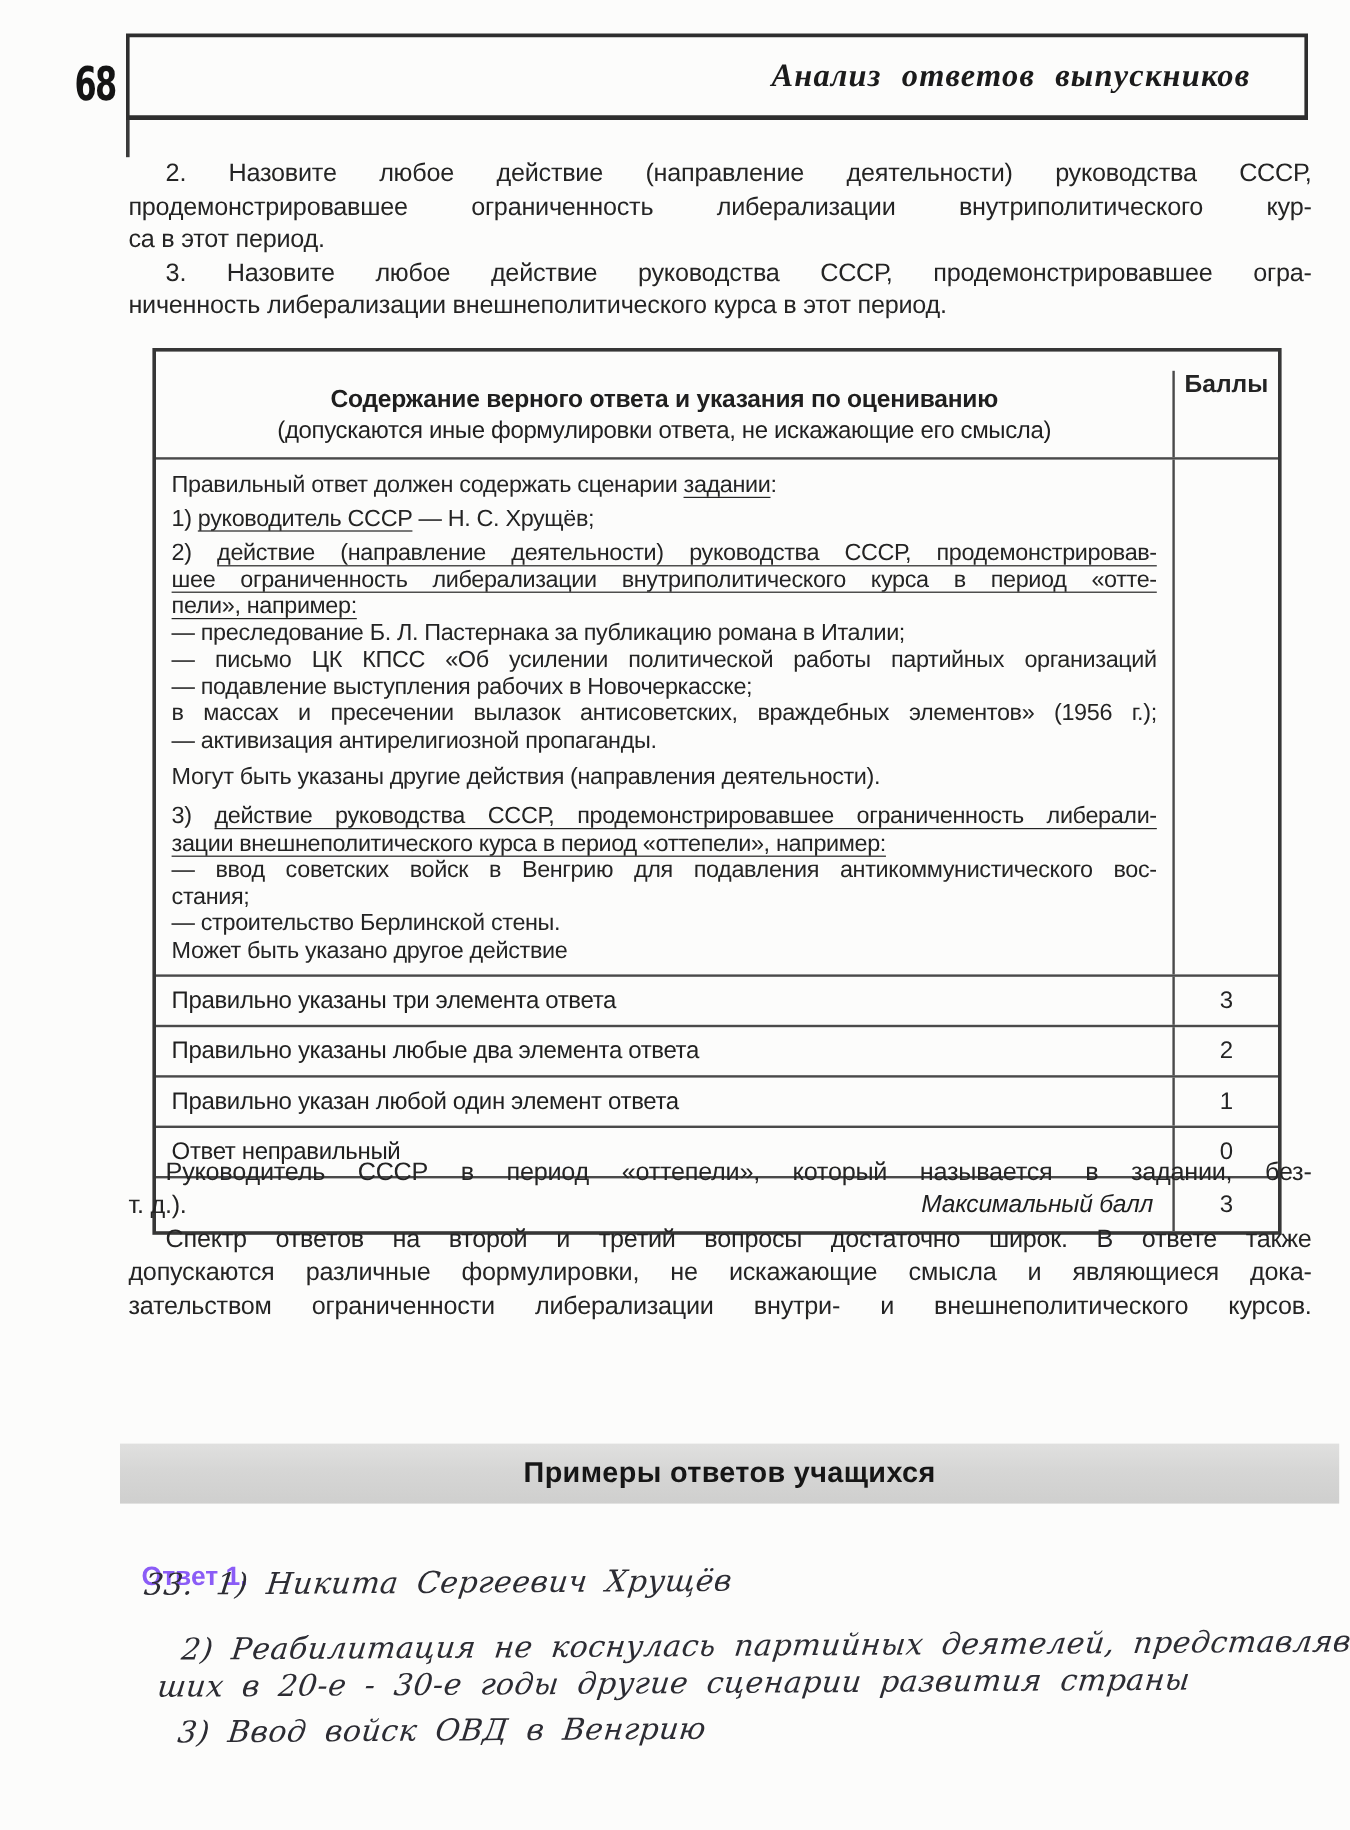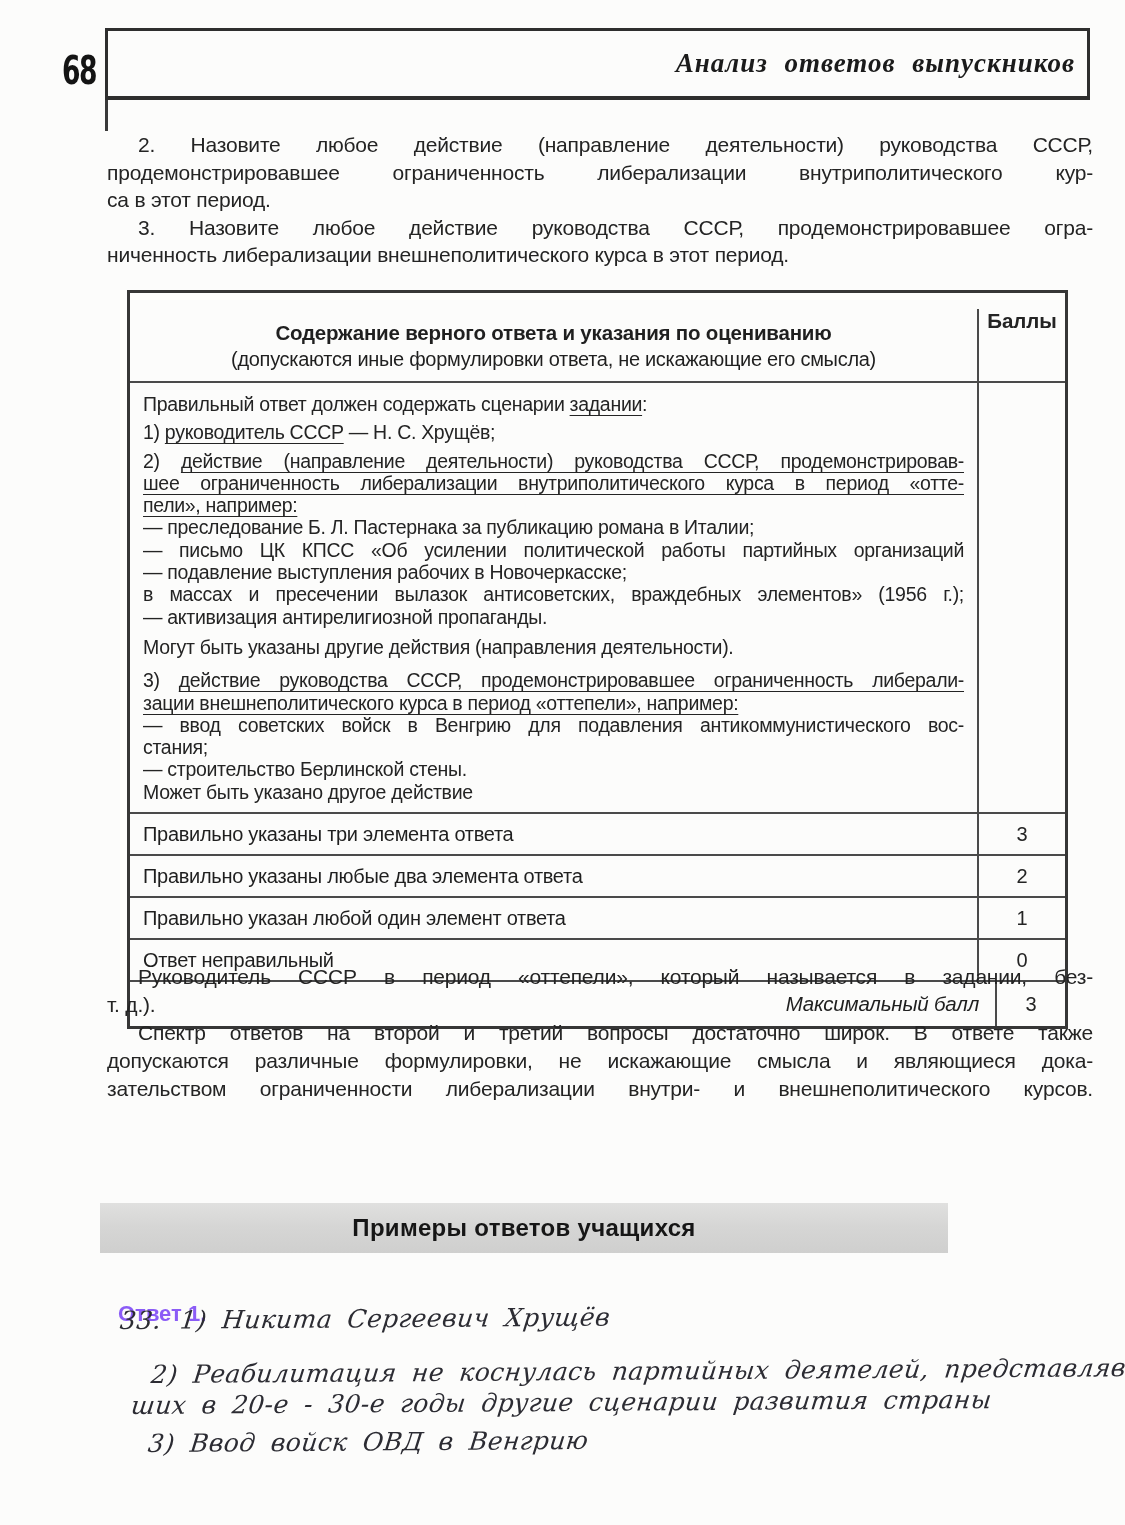--- a/index.html
+++ b/index.html
@@ -16,21 +16,21 @@
     font-family:"DejaVu Sans", sans-serif;
     font-weight:700; font-size:37px; letter-spacing:-2px;
     transform:scaleX(0.72) scaleY(1.05); transform-origin:left top;
     color:#141414;
   }
   .header-box {
     position:absolute; left:105px; top:28px; width:985px; height:72px;
     box-sizing:border-box;
     border:3px solid #2e2e2e; border-bottom-width:4px;
     display:flex; align-items:center; justify-content:flex-end;
-    padding-right:12px;
+    padding-right:45px;
   }
   .running-title {
     font-family:"Liberation Serif", serif;
     font-style:italic; font-weight:700;
     font-size:27px; letter-spacing:1px; word-spacing:9px;
     color:#1b1b1b;
   }
   .hdr-tail { position:absolute; left:105px; top:100px; width:3px; height:31px; background:#3a3a3a; }
 
   
@@ -72,27 +72,27 @@
     font-size:19.5px; letter-spacing:-0.3px; color:#242424;
   }
   .t-crit .line { line-height:22.3px; }
 
   .t-score .cell-main { display:flex; align-items:center; height:40px; padding-left:13px; font-size:20px; letter-spacing:-0.3px; }
   .t-score .cell-pts  { align-items:center; }
 
   .t-max .cell-main {
     display:flex; align-items:center; justify-content:flex-end;
     height:44px; padding-right:16px;
-    font-style:italic; font-size:20.5px; letter-spacing:-0.2px;margin-left:18px;
+    font-style:italic; font-size:20.5px; letter-spacing:-0.2px;
   }
   .t-max .cell-pts { align-items:center; }
 
   
   .gray-band {
-    position:absolute; left:100px; top:1203px; width:848px; height:50px;
+    position:absolute; left:100px; top:1203px; width:1016px; height:50px;
     background:linear-gradient(180deg,#e0e0df 0%,#d6d6d5 45%,#cfcfce 100%);
     display:flex; align-items:center; justify-content:center;
   }
   .band-title { font-weight:700; font-size:24px; letter-spacing:0.3px; color:#161616; }
   .answer-label { position:absolute; left:118px; top:1261px; font-weight:700; font-size:22px; color:#8b5cf6;margin-top:40px; }
 
   
   .hw {
     position:absolute;
     font-family:"DejaVu Serif", serif; font-style:italic;

